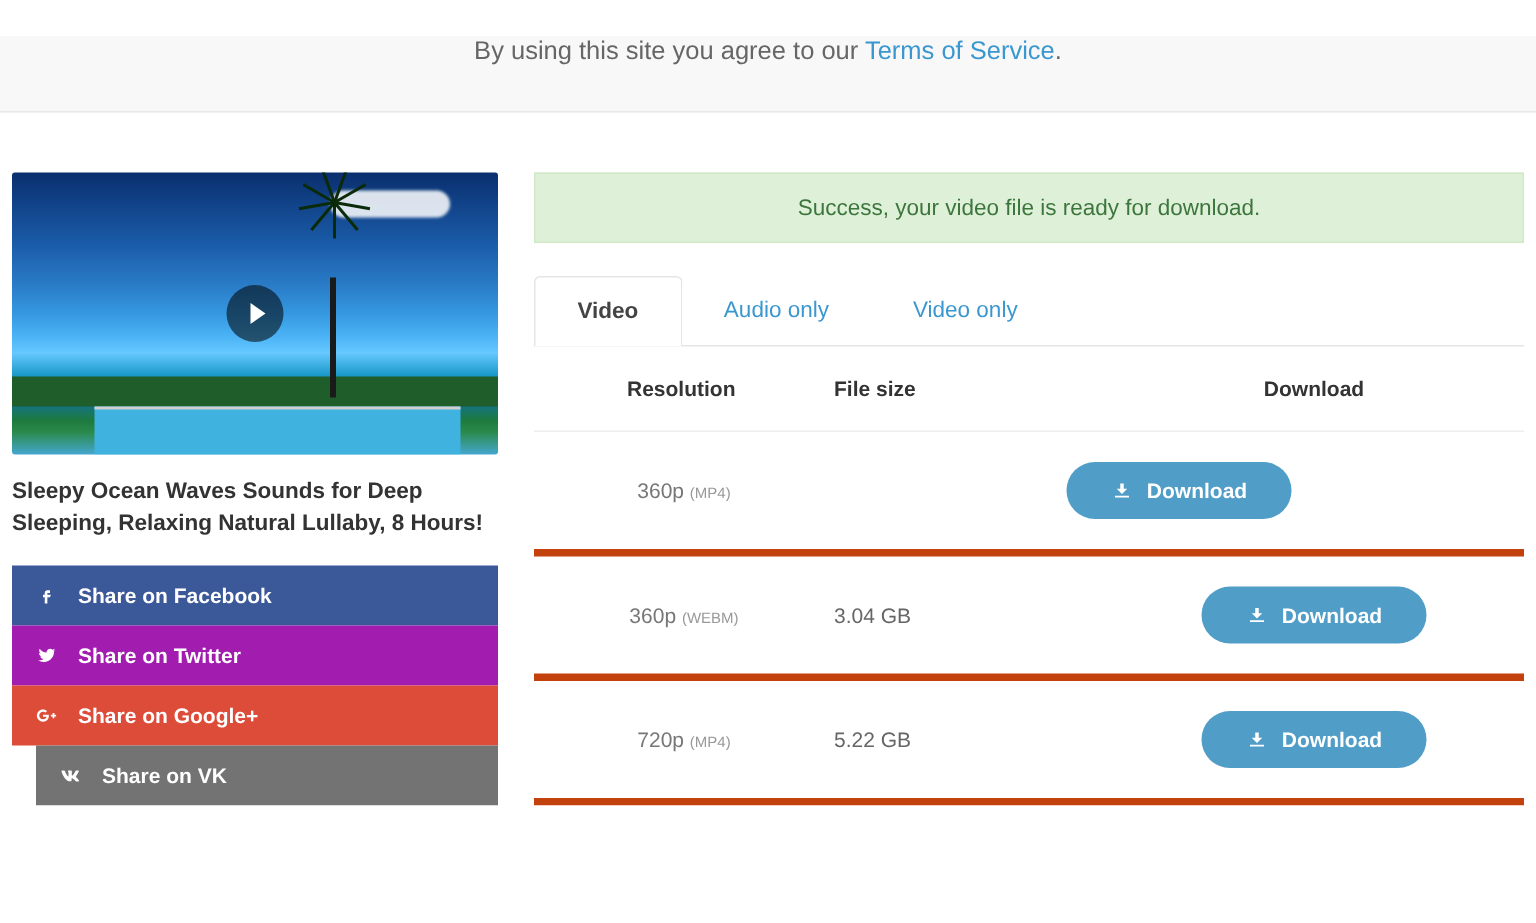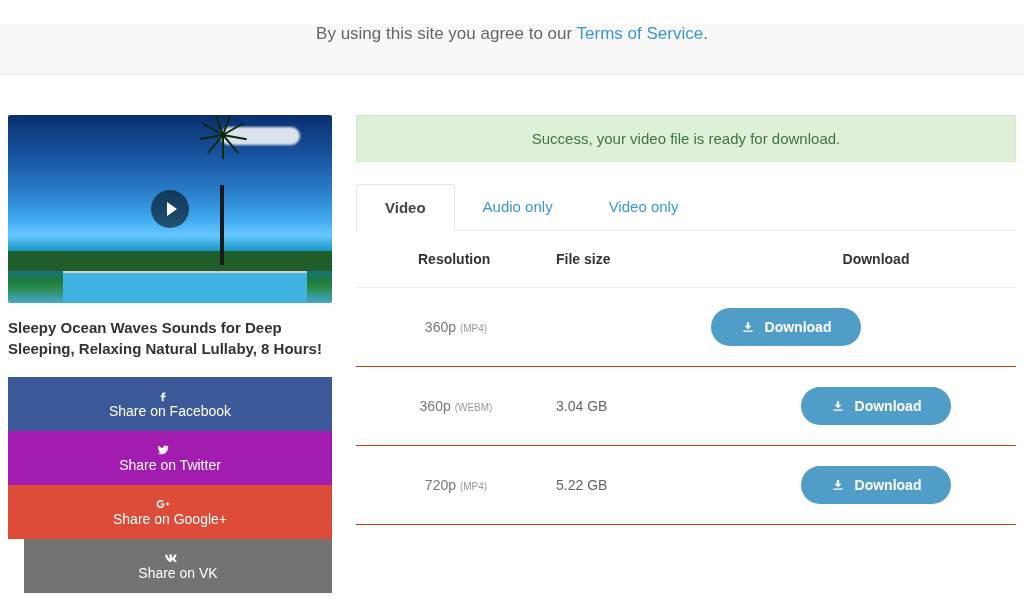--- a/index.html
+++ b/index.html
@@ -27,37 +27,37 @@
 .palm-frond span:nth-child(6){ transform: rotate(200deg); }
 .palm-frond span:nth-child(7){ transform: rotate(240deg); }
 .palm-frond span:nth-child(8){ transform: rotate(280deg); }
 .palm-frond span:nth-child(9){ transform: rotate(320deg); }
 .pool { position: absolute; bottom: 0; left: 55px; right: 25px; height: 32px; background: #3fb2df; border-top: 2px solid #cfcfcf; }
 .hedge { position: absolute; bottom: 32px; left: 0; right: 0; height: 20px; background: #1f5d2a; }
 .cloud { position: absolute; top: 12px; right: 32px; width: 80px; height: 18px; background: rgba(255,255,255,0.85); border-radius: 20px; filter: blur(1px); }
 .play { position: absolute; top: 50%; left: 50%; transform: translate(-50%,-50%); width: 38px; height: 38px; background: rgba(0,0,0,0.55); border-radius: 50%; display: flex; align-items: center; justify-content: center; }
 .play::after { content: ""; border-left: 10px solid #fff; border-top: 7px solid transparent; border-bottom: 7px solid transparent; margin-left: 3px; }
 .title { font-size: 15px; font-weight: 700; color: #333; margin: 14px 0 18px 0; line-height: 1.4; }
-.share { display: flex; align-items: center; color: #fff; padding: 12px 16px; font-size: 14px; font-weight: 400; cursor: pointer; flex-direction: column; }
+.share { display: flex; align-items: center; color: #fff; padding: 12px 16px; font-size: 14px; font-weight: 700; cursor: pointer; }
 .share svg { margin-right: 14px; }
 .fb { background: #3b5998; }
 .tw { background: #a21caf; }
 .gp { background: #dd4b39; }
 .vk { background: #737373; margin-left: 16px; }
 .right { flex: 1; }
 .success { background: #dff0d8; border: 1px solid #d0e9c6; color: #3c763d; text-align: center; padding: 14px; font-size: 15px; margin-bottom: 22px; }
 .tabs { display: flex; border-bottom: 1px solid #e5e5e5; }
 .tab { padding: 14px 28px; font-size: 15px; font-weight: 500; cursor: pointer; color: #3a97cf; }
 .tab.active { background: #fff; border: 1px solid #e5e5e5; border-bottom: 1px solid #fff; margin-bottom: -1px; color: #444; font-weight: 600; border-radius: 4px 4px 0 0; }
 .thead { display: flex; border-bottom: 1px solid #eee; }
 .thead > div { font-size: 14px; font-weight: 700; color: #333; padding: 20px 0; }
 .col-res { width: 200px; padding-left: 62px !important; }
 .col-size { width: 180px; }
 .col-dl { flex: 1; text-align: center; }
-.trow { display: flex; align-items: center; border-bottom: 1px solid #c2410c; padding: 20px 0; }
+.trow { display: flex; align-items: center; border-bottom: 5px solid #c2410c; padding: 20px 0; }
 .res { width: 200px; text-align: center; color: #777; font-size: 14px; }
 .res small { font-size: 10px; color: #999; }
 .size { width: 180px; color: #666; font-size: 14px; }
 .dl-cell { flex: 1; display: flex; justify-content: center; }
 .dl-btn { background: #509dc8; color: #fff; border: none; border-radius: 22px; padding: 11px 30px; font-size: 14px; font-weight: 600; cursor: pointer; display: flex; align-items: center; gap: 10px; }
 </style>
 </head>
 <body>
 
 <div class="top-section">

